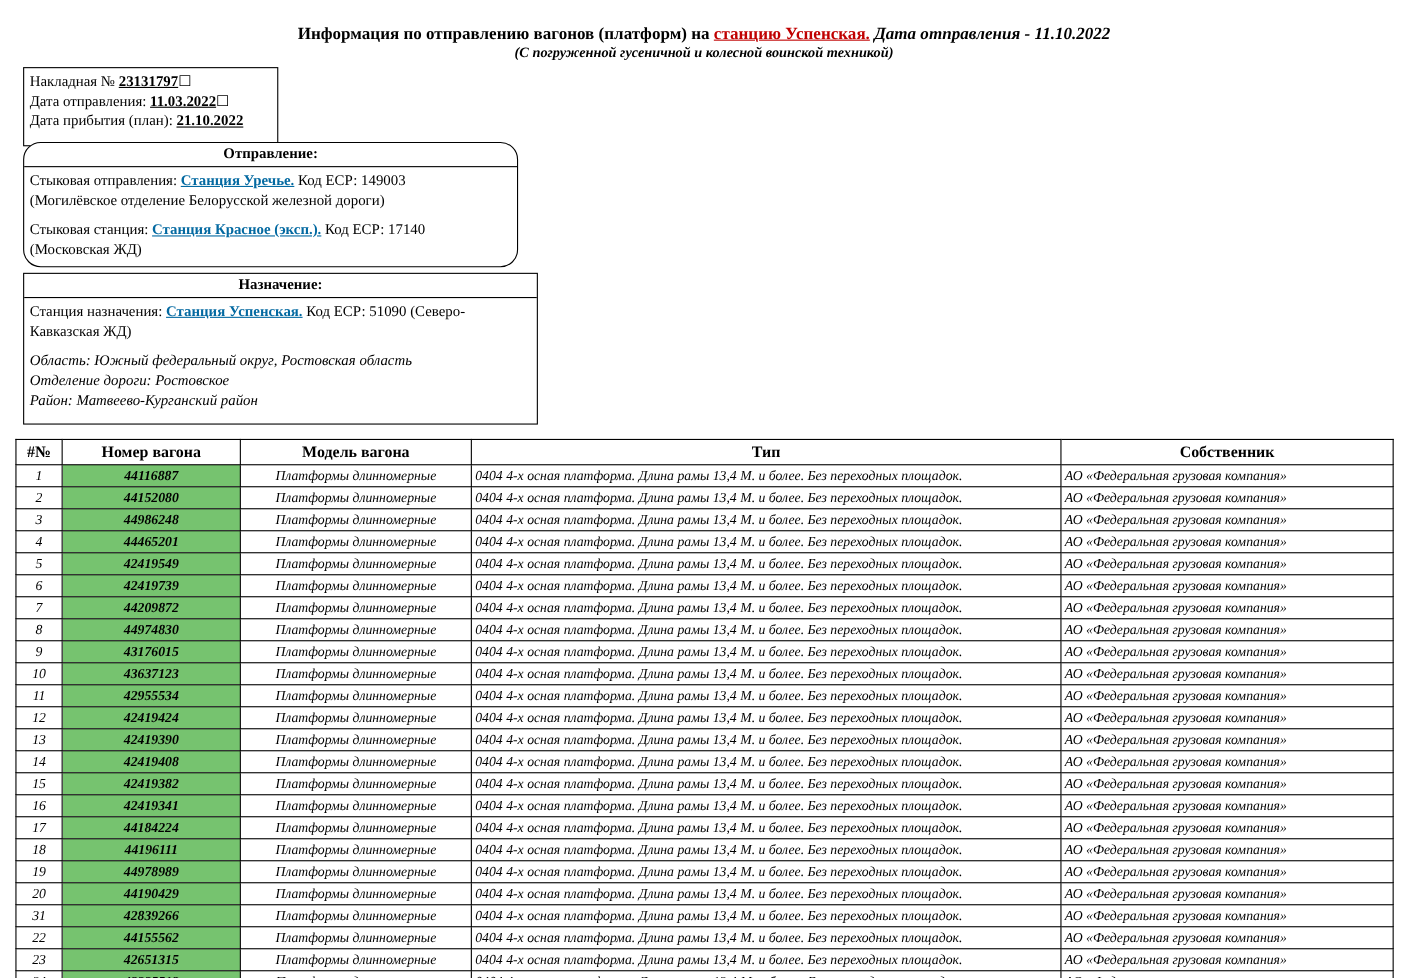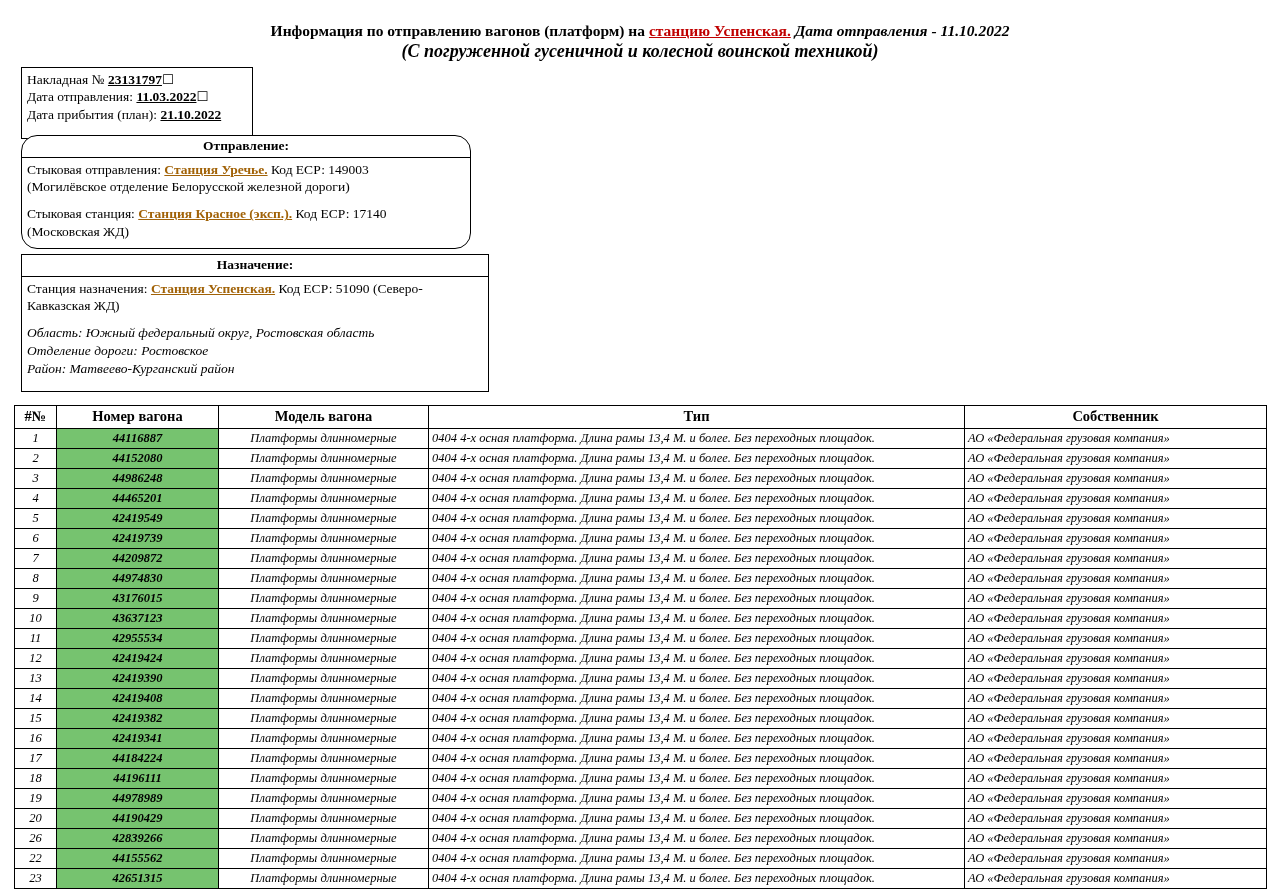--- a/index.html
+++ b/index.html
@@ -34,21 +34,21 @@
   .title-line1 .station-link {
     color: #c00000;
     text-decoration: underline;
     font-weight: bold;
   }
   .title-line1 .date-part {
     font-style: italic;
     font-weight: bold;
   }
   .title-line2 {
-    font-size: 18px;
+    font-size: 13px;
     font-weight: bold;
     font-style: italic;
     margin-top: 1px;
   }
   
   .info-area {
     position: relative;
     margin-top: 5px;
     height: 338px;
   }
@@ -68,21 +68,21 @@
     font-weight: bold;
     font-size: 13.5px;
     border-bottom: 1.5px solid #000;
     padding: 2px 0 3px 0;
   }
   .bold-ul {
     font-weight: bold;
     text-decoration: underline;
   }
   .red-ul {
-    color: #a16207;
+    color: #0369a1;
     font-weight: bold;
     text-decoration: underline;
   }
   .ital {
     font-style: italic;
   }
 
   #waybill-box  { left: 7px;   top: 0px;   width: 232px; height: 72px; }
   #departure-box{ left: 7px;   top: 68px;  width: 450px; height: 114px; border-radius: 16px; }
   #dest-box     { left: 7px;   top: 187px; width: 468px; height: 138px; }
@@ -344,21 +344,21 @@
           <td class="owner">АО «Федеральная грузовая компания»</td>
         </tr>
         <tr>
           <td class="num">20</td>
           <td class="wagon">44190429</td>
           <td class="model">Платформы длинномерные</td>
           <td class="type">0404 4-х осная платформа. Длина рамы 13,4 М. и более. Без переходных площадок.</td>
           <td class="owner">АО «Федеральная грузовая компания»</td>
         </tr>
         <tr>
-          <td class="num">26</td>
+          <td class="num">31</td>
           <td class="wagon">42839266</td>
           <td class="model">Платформы длинномерные</td>
           <td class="type">0404 4-х осная платформа. Длина рамы 13,4 М. и более. Без переходных площадок.</td>
           <td class="owner">АО «Федеральная грузовая компания»</td>
         </tr>
         <tr>
           <td class="num">22</td>
           <td class="wagon">44155562</td>
           <td class="model">Платформы длинномерные</td>
           <td class="type">0404 4-х осная платформа. Длина рамы 13,4 М. и более. Без переходных площадок.</td>

